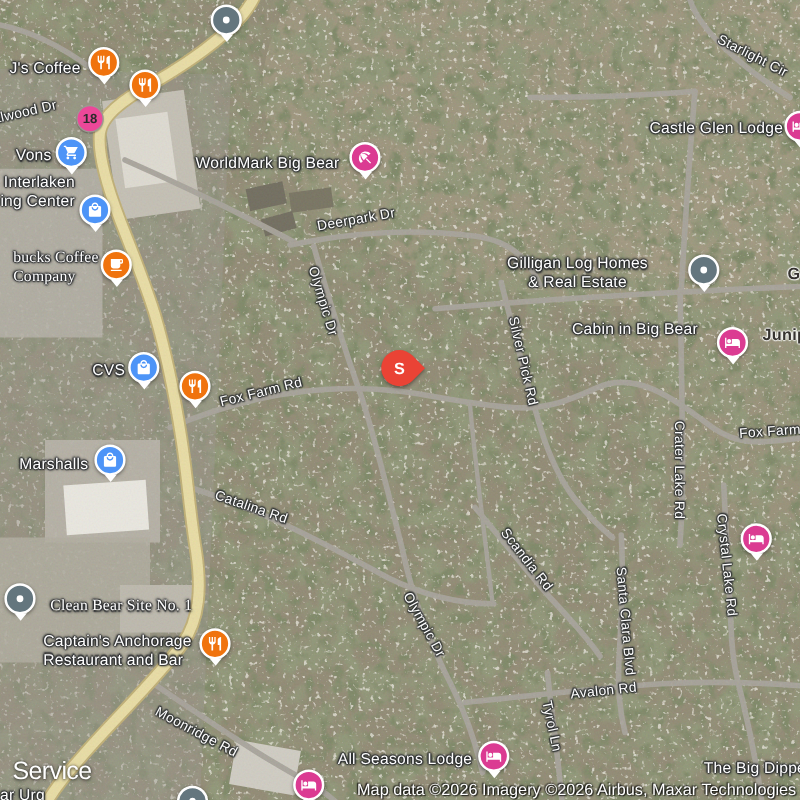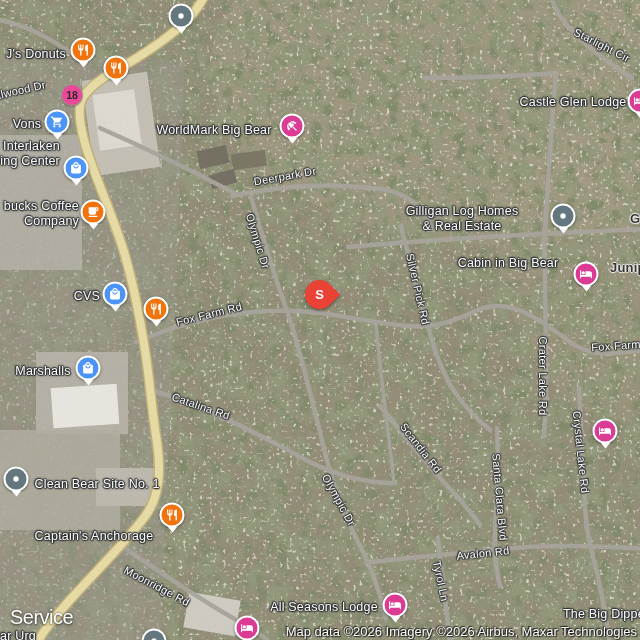--- a/index.html
+++ b/index.html
@@ -174,21 +174,21 @@
         <svg viewBox="0 0 24 24">
           <circle fill="#fff" cx="12" cy="12" r="5"></circle>
         </svg>
       </div>
       <div class="pin" style="left: 83px; top: 52px; background: rgb(240, 115, 14);">
         <svg viewBox="0 0 24 24">
           <path fill="#fff" d="M11 9H9V2H7v7H5V2H3v7c0 2.12 1.66 3.84 3.75 3.97V22h2.5v-9.03C11.34 12.84 13 11.12 13 9V2h-2v7zm5-3v8h2.5v8H21V2c-2.76 0-5 2.24-5 4z"></path>
         </svg>
       </div>
       <div class="poi-label" style="left: 36px; top: 55px; transform: translate(-50%, -50%); text-align: center;">
-        <div>J's Donuts</div>
+        <div>J's Coffee</div>
       </div>
       <div class="pin" style="left: 116px; top: 70px; background: rgb(240, 115, 14);">
         <svg viewBox="0 0 24 24">
           <path fill="#fff" d="M11 9H9V2H7v7H5V2H3v7c0 2.12 1.66 3.84 3.75 3.97V22h2.5v-9.03C11.34 12.84 13 11.12 13 9V2h-2v7zm5-3v8h2.5v8H21V2c-2.76 0-5 2.24-5 4z"></path>
         </svg>
       </div>
       <div class="pin" style="left: 57px; top: 124px; background: rgb(77, 148, 247);">
         <svg viewBox="0 0 24 24">
           <path fill="#fff" d="M7 18c-1.1 0-1.99.9-1.99 2S5.9 22 7 22s2-.9 2-2-.9-2-2-2zM1 2v2h2l3.6 7.59-1.35 2.45c-.16.28-.25.61-.25.96 0 1.1.9 2 2 2h12v-2H7.42c-.14 0-.25-.11-.25-.25l.03-.12.9-1.63h7.45c.75 0 1.41-.41 1.75-1.03l3.58-6.49A1 1 0 0 0 21.3 4H5.21l-.94-2H1zm16 16c-1.1 0-1.99.9-1.99 2s.89 2 1.99 2 2-.9 2-2-.9-2-2-2z"></path>
         </svg>
@@ -211,21 +211,21 @@
       </div>
       <div class="poi-label" style="left: 60px; top: 154px; transform: translate(-100%, -50%); text-align: right;">
         <div>Interlaken</div>
         <div>ing Center</div>
       </div>
       <div class="pin" style="left: 93px; top: 214px; background: rgb(240, 115, 14);">
         <svg viewBox="0 0 24 24">
           <path fill="#fff" d="M20 3H4v10c0 2.21 1.79 4 4 4h6c2.21 0 4-1.79 4-4v-3h2c1.11 0 2-.89 2-2V5c0-1.11-.89-2-2-2zm0 5h-2V5h2v3zM4 19h16v2H4z"></path>
         </svg>
       </div>
-      <div class="poi-label" style="left: 79px; top: 214px; transform: translate(-100%, -50%); text-align: right;">
+      <div class="poi-label" style="left: 79px; top: 214px; transform: translate(-100%, -50%); text-align: left; font-family: Liberation Serif, serif;">
         <div>bucks Coffee</div>
         <div>Company</div>
       </div>
       <div class="pin" style="left: 115px; top: 296px; background: rgb(77, 148, 247);">
         <svg viewBox="0 0 24 24">
           <path fill="#fff" d="M19 6h-2c0-2.76-2.24-5-5-5S7 3.24 7 6H5c-1.1 0-2 .9-2 2v12c0 1.1.9 2 2 2h14c1.1 0 2-.9 2-2V8c0-1.1-.9-2-2-2zm-7-3c1.66 0 3 1.34 3 3H9c0-1.66 1.34-3 3-3zm0 10c-2.76 0-5-2.24-5-5h2c0 1.66 1.34 3 3 3s3-1.34 3-3h2c0 2.76-2.24 5-5 5z"></path>
         </svg>
       </div>
       <div class="poi-label" style="left: 87px; top: 297px; transform: translate(-50%, -50%); text-align: center;">
         <div>CVS</div>
@@ -241,30 +241,31 @@
         </svg>
       </div>
       <div class="poi-label" style="left: 43px; top: 372px; transform: translate(-50%, -50%); text-align: center;">
         <div>Marshalls</div>
       </div>
       <div class="pin" style="left: 16px; top: 481px; background: rgb(100, 118, 126);">
         <svg viewBox="0 0 24 24">
           <circle fill="#fff" cx="12" cy="12" r="5"></circle>
         </svg>
       </div>
-      <div class="poi-label" style="left: 97px; top: 485px; transform: translate(-50%, -50%); text-align: center;">
+      <div class="poi-label" style="left: 97px; top: 485px; transform: translate(-50%, -50%); text-align: center; font-family: Liberation Serif, serif;">
         <div>Clean Bear Site No. 1</div>
       </div>
       <div class="pin" style="left: 172px; top: 517px; background: rgb(240, 115, 14);">
         <svg viewBox="0 0 24 24">
           <path fill="#fff" d="M11 9H9V2H7v7H5V2H3v7c0 2.12 1.66 3.84 3.75 3.97V22h2.5v-9.03C11.34 12.84 13 11.12 13 9V2h-2v7zm5-3v8h2.5v8H21V2c-2.76 0-5 2.24-5 4z"></path>
         </svg>
       </div>
-      <div class="poi-label" style="left: 94px; top: 521px; transform: translate(-50%, -50%); text-align: left; margin-top: 16px;">
+      <div class="poi-label" style="left: 94px; top: 521px; transform: translate(-50%, -50%); text-align: left;">
         <div>Captain's Anchorage</div>
+        <div>Restaurant and Bar</div>
       </div>
       <div class="pin" style="left: 563px; top: 218px; background: rgb(100, 118, 126);">
         <svg viewBox="0 0 24 24">
           <circle fill="#fff" cx="12" cy="12" r="5"></circle>
         </svg>
       </div>
       <div class="poi-label" style="left: 462px; top: 219px; transform: translate(-50%, -50%); text-align: center;">
         <div>Gilligan Log Homes</div>
         <div>&amp; Real Estate</div>
       </div>

